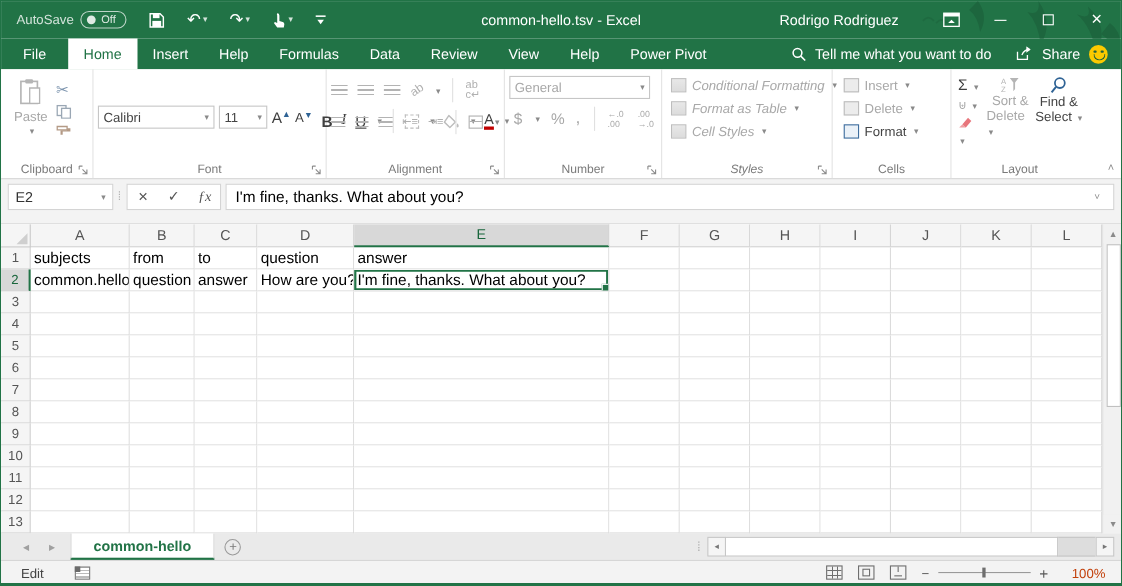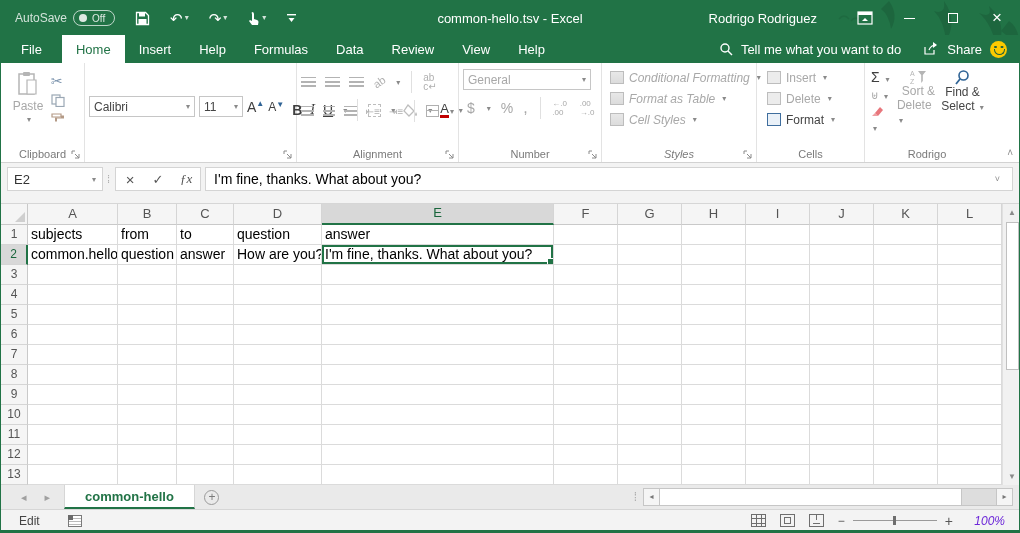--- a/index.html
+++ b/index.html
@@ -105,21 +105,21 @@
   .macroicon:before { content:""; position:absolute; left:-1px; top:-1px; width:5px; height:5px; background:#6a6a6a; }
   .sb-right { margin-left:auto; display:flex; align-items:center; gap:14px; padding-right:14px; }
   .viewic { width:15px; height:13px; border:1px solid #6e6e6e; position:relative; }
   .viewic.grid3 { background:linear-gradient(to right,transparent 4px,#6e6e6e 4px 5px,transparent 5px 9px,#6e6e6e 9px 10px,transparent 10px),linear-gradient(to bottom,transparent 3px,#6e6e6e 3px 4px,transparent 4px 8px,#6e6e6e 8px 9px,transparent 9px); }
   .viewic.pagel:before { content:""; position:absolute; inset:2px 3px; border:1px solid #6e6e6e; }
   .viewic.pageb:before { content:""; position:absolute; left:6px; top:0; width:1px; height:5px; background:#6e6e6e; }
   .viewic.pageb:after { content:""; position:absolute; left:3px; bottom:2px; right:3px; height:1px; background:#6e6e6e; }
   .zoomer { display:flex; align-items:center; gap:8px; color:#585858; }
   .ztrack { width:84px; height:1px; background:#9a9a9a; position:relative; }
   .zknob { position:absolute; left:40px; top:-4px; width:3px; height:9px; background:#6e6e6e; }
-  .zpct { width:38px; text-align:right; color:#6d28d9;font-style:italic; }
+  .zpct { width:38px; text-align:right; color:#c2410c; }
 
   svg { display:block; }
 </style>
 </head>
 <body>
 
 <div class="window">
 
   <div class="titlebar">
     <svg class="deco" viewBox="0 0 330 62">
@@ -199,20 +199,21 @@
     <span id="tab-strip" style="display:flex;">
         <span class="rtab file">File</span>
         <span class="rtab active">Home</span>
         <span class="rtab">Insert</span>
         <span class="rtab">Help</span>
         <span class="rtab">Formulas</span>
         <span class="rtab">Data</span>
         <span class="rtab">Review</span>
         <span class="rtab">View</span>
         <span class="rtab">Help</span>
+        <span class="rtab">Power Pivot</span>
       </span>
     <div class="tab-right">
       <span class="tellme">
         <svg width="14" height="14" viewBox="0 0 14 14">
           <circle cx="6" cy="6" r="4" fill="none" stroke="#fff" stroke-width="1.4"></circle>
           <line x1="9" y1="9" x2="13" y2="13" stroke="#fff" stroke-width="1.4"></line>
         </svg>
         <span>Tell me what you want to do</span>
       </span>
       <span class="tellme" style="margin-left:14px;">
@@ -279,20 +280,21 @@
         <span style="width:13px;height:13px;border:1px dashed #bdbdbd;"></span>
         <span class="dd8">▾</span>
         <svg width="15" height="13" viewBox="0 0 15 13">
           <path d="M5 1 l6 6 -5 5 -5-5 z" fill="none" stroke="#bdbdbd" stroke-width="1.3"></path>
           <path d="M13 8 q2 3 0 4 q-2 -1 0 -4z" fill="#bdbdbd"></path>
         </svg>
         <span class="dd8">▾</span>
         <span style="font-size:13px;color:#3f3f3f;border-bottom:3px solid #c00000;line-height:1;">A</span>
         <span class="dd8">▾</span>
       </div>
+      <span class="glabel">Font</span>
       <svg class="launcher" viewBox="0 0 10 10">
         <path d="M1 1 v3 M1 1 h3" stroke="#8a8a8a" fill="none"></path>
           <path d="M4 4 l4 4 M8 4 v4 h-4" stroke="#8a8a8a" fill="none"></path>
       </svg>
     </div>
 
     <div class="rgroup" style="width:162px; flex-direction:column;">
       <div class="btnrow" style="margin-top:4px; gap:9px;">
         <span class="ic-lines"></span>
         <span class="ic-lines"></span>
@@ -408,21 +410,21 @@
         <span><span>Delete</span> <span class="dd8">▾</span></span>
       </div>
       <div class="twoline dk" style="width:46px;">
         <svg width="17" height="17" viewBox="0 0 17 17">
           <circle cx="9.5" cy="6.5" r="4.5" fill="none" stroke="#2f6395" stroke-width="1.6"></circle>
           <line x1="6" y1="10" x2="2" y2="15" stroke="#2f6395" stroke-width="1.8"></line>
         </svg>
         <span>Find &amp;</span>
         <span><span>Select</span> <span class="dd8">▾</span></span>
       </div>
-      <span class="glabel">Rodrigo</span>
+      <span class="glabel">Layout</span>
     </div>
 
     <span class="collapse">˄</span>
   </div>
 
   <div class="fbar">
     <div class="namebox">
       <span>E2</span>
       <span class="dd">▾</span>
     </div>

